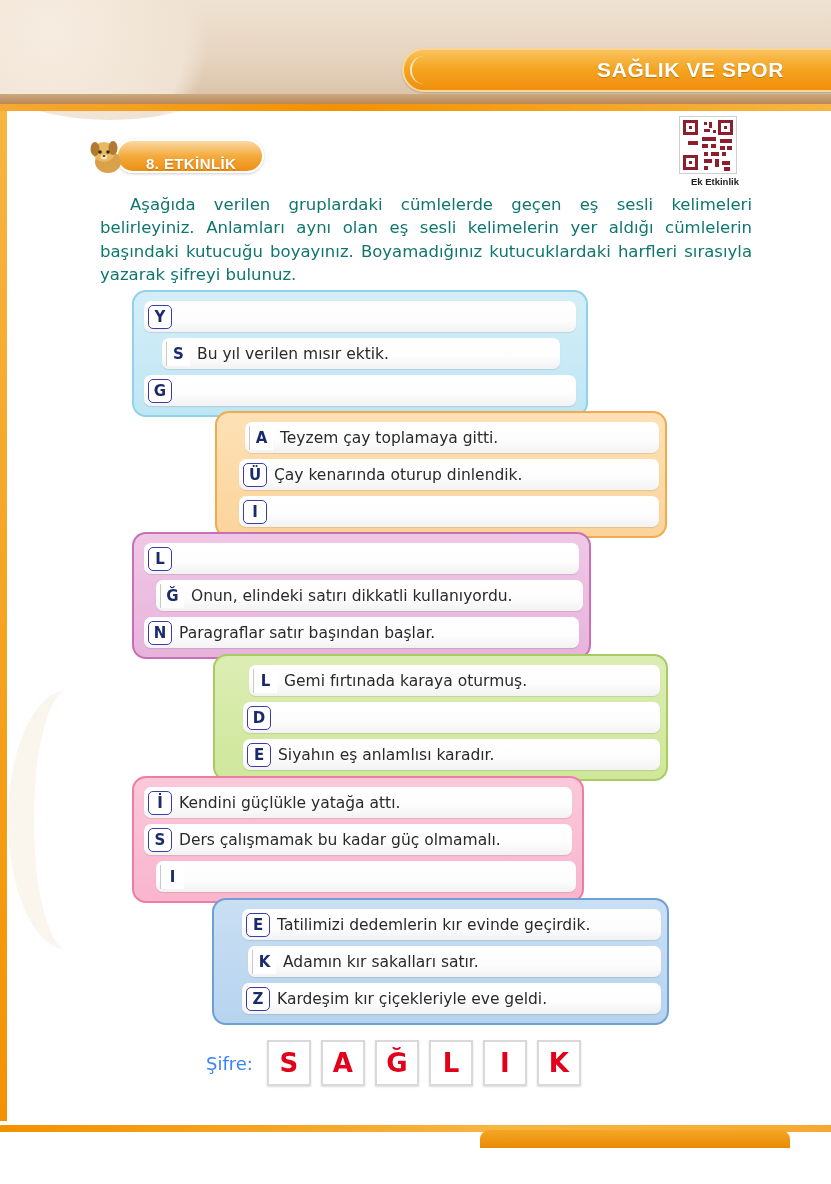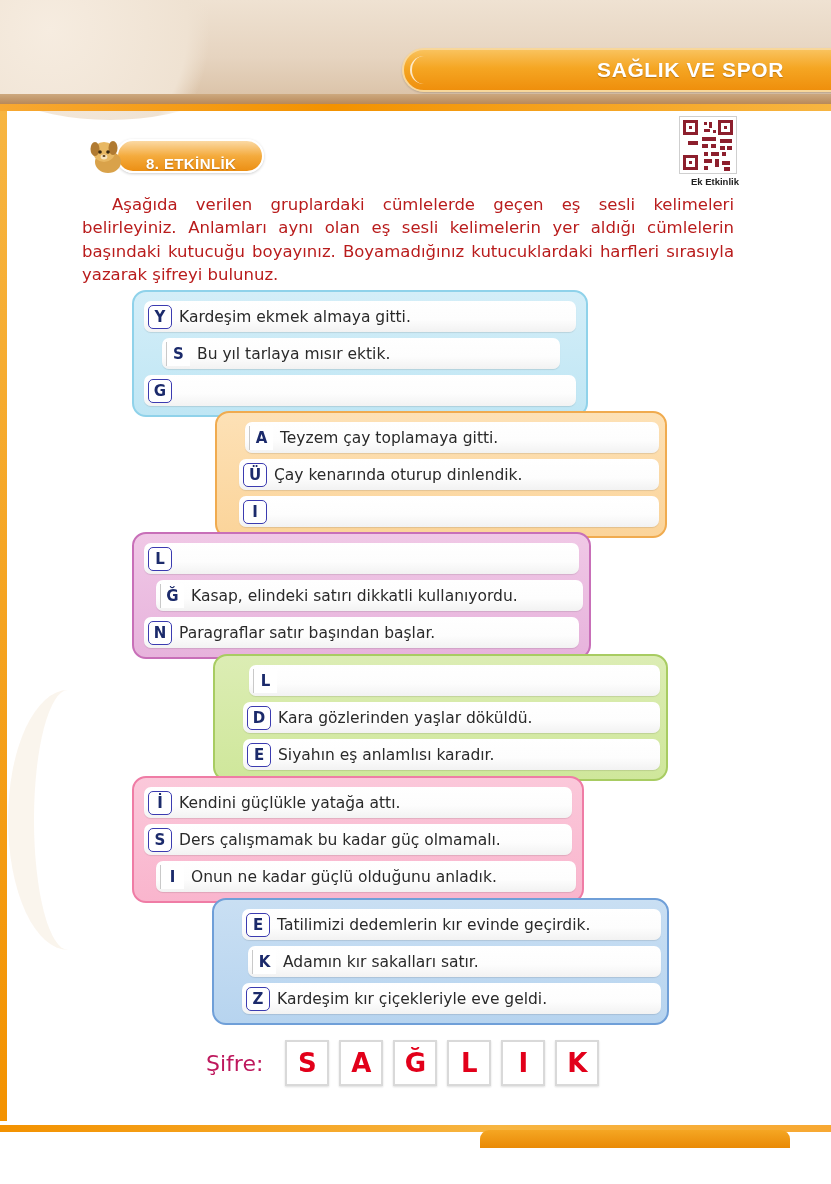--- a/index.html
+++ b/index.html
@@ -163,25 +163,25 @@
   .qr-caption {
     font-size: 9.5px;
     color: #222;
     margin-top: 2px;
     font-weight: bold;
   }
 
   
   .instructions {
     position: absolute;
-    left: 82px; top: 193px;
+    left: 100px; top: 193px;
     width: 652px;
     font-size: 16.5px;
     line-height: 1.42;
-    color: #b91c1c;
+    color: #0f766e;
     text-align: justify;
     font-family: "DejaVu Sans", sans-serif;
   }
   .instructions .indent { display:inline-block; width: 30px; }
 
   
   .group {
     position: absolute;
     border-radius: 14px;
     padding: 9px 10px;
@@ -232,24 +232,24 @@
 
   
   .sifre-row {
     position: absolute;
     left: 206px; top: 1040px;
     display: flex;
     align-items: center;
     gap: 10px;
   }
   .sifre-label {
-    font-size: 22px;
-    color: #be185d;
+    font-size: 18px;
+    color: #3b82f6;
     font-family: "DejaVu Sans", sans-serif;
-    margin-right: 12px;
+    margin-right: 4px;
   }
   .sifre-cell {
     width: 44px; height: 46px;
     border: 2px solid #d9d9d9;
     background: #ffffff;
     box-shadow: 0 1px 2px rgba(0,0,0,.14);
     display: flex;
     align-items: center;
     justify-content: center;
     font-size: 26px;
@@ -323,25 +323,24 @@
     </div>
   </div>
 
   <div class="instructions">
     <span class="indent"></span><span>Aşağıda verilen gruplardaki cümlelerde geçen eş sesli kelimeleri belirleyiniz. Anlamları aynı olan eş sesli kelimelerin yer aldığı cümlelerin başındaki kutucuğu boyayınız. Boyamadığınız kutucuklardaki harfleri sırasıyla yazarak şifreyi bulunuz.</span>
   </div>
 
   <div class="group g-blue" style="left:132px; top:290px; width:456px;">
     <div class="row">
       <div class="letterbox boxed">Y</div>
-      <div class="sentence">Kardeşim ekmek almaya gitti.</div>
     </div>
     <div class="row" style="margin-left:18px; width:398px;">
       <div class="letterbox plain">S</div>
-      <div class="sentence">Bu yıl tarlaya mısır ektik.</div>
+      <div class="sentence">Bu yıl verilen mısır ektik.</div>
     </div>
     <div class="row">
       <div class="letterbox boxed">G</div>
     </div>
   </div>
 
   <div class="group g-orange" style="left:215px; top:411px; width:452px;">
     <div class="row" style="margin-left:18px; width:414px;">
       <div class="letterbox plain">A</div>
       <div class="sentence">Teyzem çay toplamaya gitti.</div>
@@ -354,54 +353,53 @@
       <div class="letterbox boxed">I</div>
     </div>
   </div>
 
   <div class="group g-violet" style="left:132px; top:532px; width:459px;">
     <div class="row">
       <div class="letterbox boxed">L</div>
     </div>
     <div class="row" style="margin-left:12px; width:427px;">
       <div class="letterbox plain">Ğ</div>
-      <div class="sentence">Kasap, elindeki satırı dikkatli kullanıyordu.</div>
+      <div class="sentence">Onun, elindeki satırı dikkatli kullanıyordu.</div>
     </div>
     <div class="row">
       <div class="letterbox boxed">N</div>
       <div class="sentence">Paragraflar satır başından başlar.</div>
     </div>
   </div>
 
   <div class="group g-green" style="left:213px; top:654px; width:455px;">
     <div class="row" style="margin-left:24px; width:411px;">
       <div class="letterbox plain">L</div>
+      <div class="sentence">Gemi fırtınada karaya oturmuş.</div>
     </div>
     <div class="row" style="margin-left:18px; width:417px;">
       <div class="letterbox boxed">D</div>
-      <div class="sentence">Kara gözlerinden yaşlar döküldü.</div>
     </div>
     <div class="row" style="margin-left:18px; width:417px;">
       <div class="letterbox boxed">E</div>
       <div class="sentence">Siyahın eş anlamlısı karadır.</div>
     </div>
   </div>
 
   <div class="group g-pink" style="left:132px; top:776px; width:452px;">
     <div class="row">
       <div class="letterbox boxed">İ</div>
       <div class="sentence">Kendini güçlükle yatağa attı.</div>
     </div>
     <div class="row">
       <div class="letterbox boxed">S</div>
       <div class="sentence">Ders çalışmamak bu kadar güç olmamalı.</div>
     </div>
     <div class="row" style="margin-left:12px; width:420px;">
       <div class="letterbox plain">I</div>
-      <div class="sentence">Onun ne kadar güçlü olduğunu anladık.</div>
     </div>
   </div>
 
   <div class="group g-blue2" style="left:212px; top:898px; width:457px;">
     <div class="row" style="margin-left:18px; width:419px;">
       <div class="letterbox boxed">E</div>
       <div class="sentence">Tatilimizi dedemlerin kır evinde geçirdik.</div>
     </div>
     <div class="row" style="margin-left:24px; width:413px;">
       <div class="letterbox plain">K</div>

